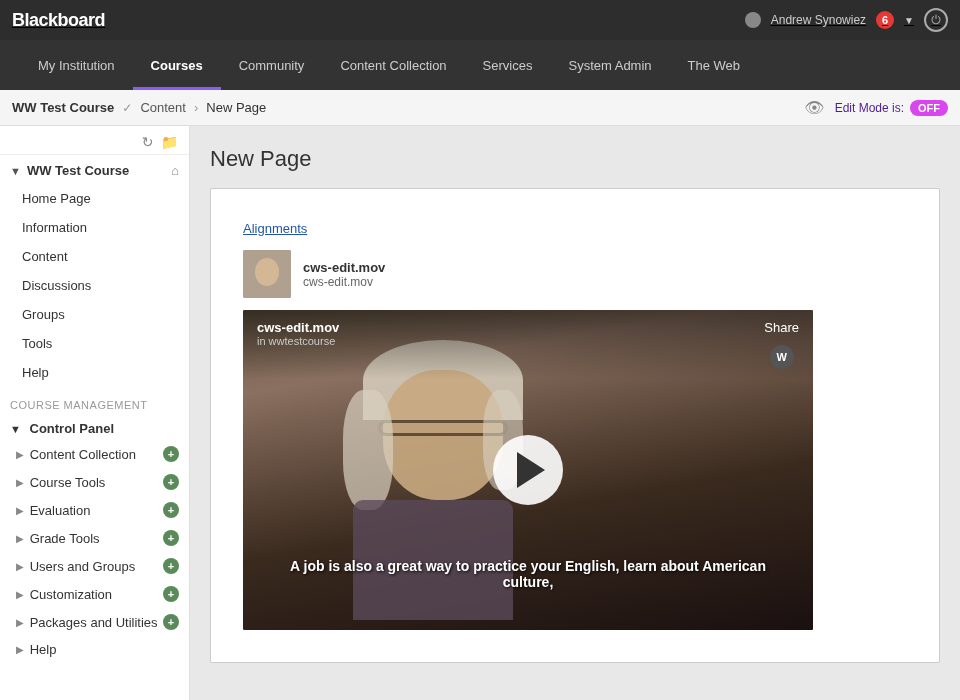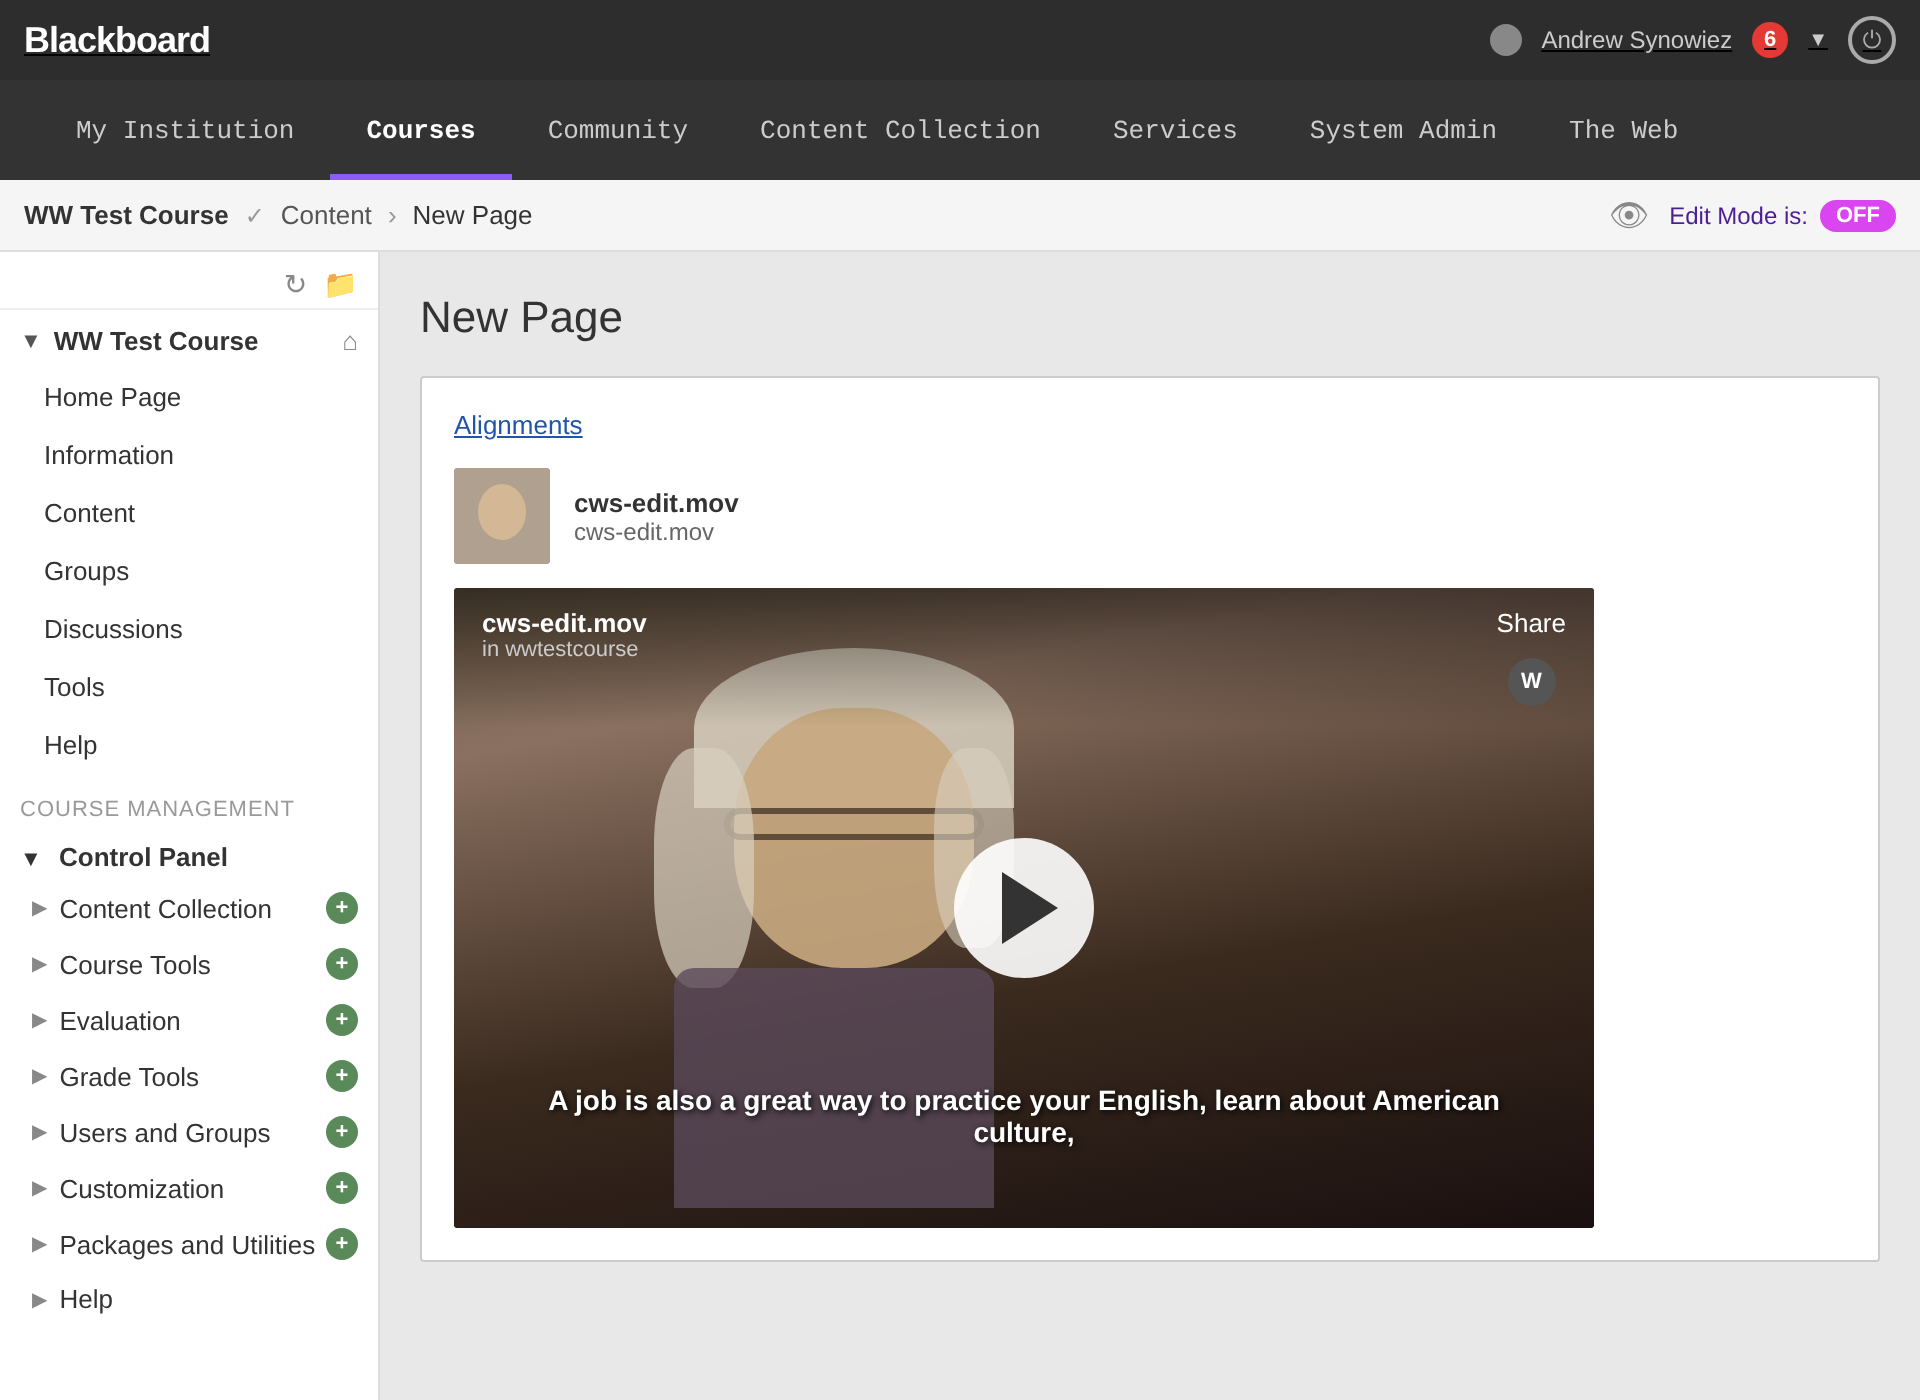--- a/index.html
+++ b/index.html
@@ -65,21 +65,20 @@
       padding: 0 20px;
     }
     .nav-bar a {
       color: #ccc;
       text-decoration: none;
       font-size: 13px;
       display: flex;
       align-items: center;
       padding: 0 18px;
       position: relative;
-      font-family: Liberation Mono, monospace;
     }
     .nav-bar a.active {
       color: white;
       font-weight: bold;
     }
     .nav-bar a.active::after {
       content: '';
       position: absolute;
       bottom: 0;
       left: 0; right: 0;
@@ -232,21 +231,21 @@
       font-weight: normal;
       color: #333;
       margin-bottom: 16px;
     }
 
     
     .content-card {
       background: white;
       border: 1px solid #ccc;
       border-radius: 2px;
-      padding: 16px;
+      padding: 32px;
     }
     .alignments-link {
       color: #2255aa;
       text-decoration: underline;
       font-size: 13px;
       cursor: pointer;
       display: block;
       margin-bottom: 14px;
     }
 
@@ -429,22 +428,22 @@
     </div>
     <div class="sidebar-section-header">
       <span class="arrow">▼</span>
       <span>WW Test Course</span>
       <span class="home-icon">⌂</span>
     </div>
     <nav class="sidebar-nav">
       <a>Home Page</a>
       <a>Information</a>
       <a>Content</a>
+      <a>Discussions</a>
       <a>Groups</a>
-      <a>Discussions</a>
       <a>Tools</a>
       <a>Help</a>
     </nav>
 
     <div class="sidebar-management-header">Course Management</div>
     <div class="sidebar-control-panel">
       <span style="font-size:11px;margin-right:5px;">▼</span>
       <span>Control Panel</span>
     </div>
 

